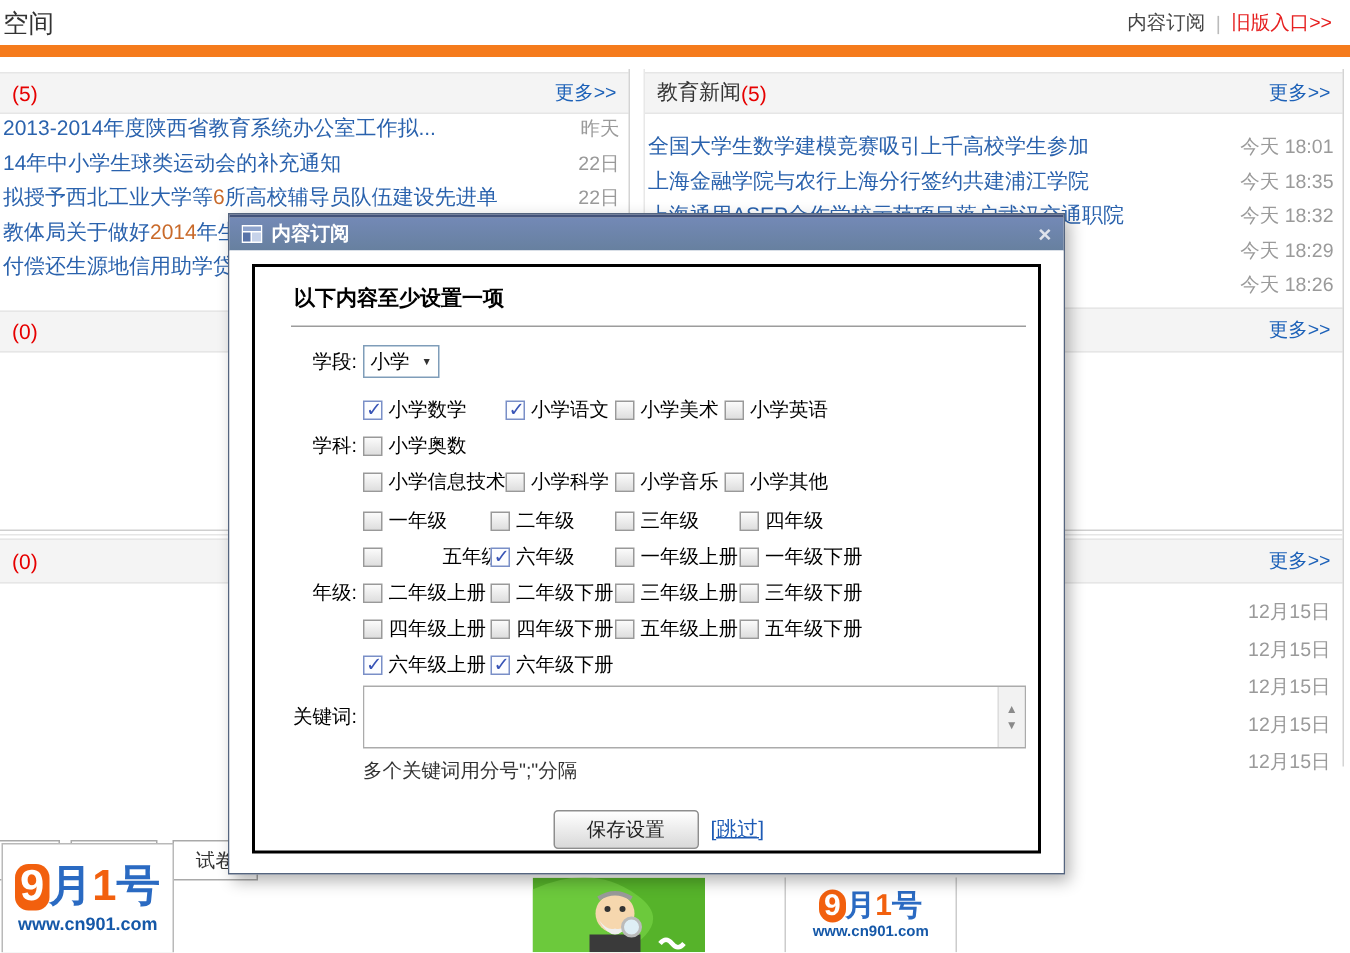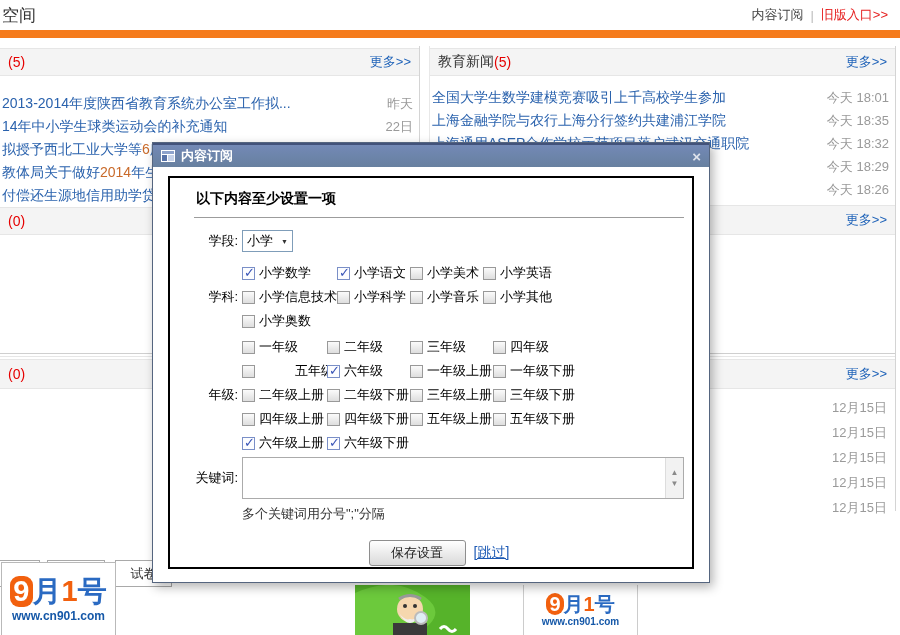--- a/index.html
+++ b/index.html
@@ -97,21 +97,21 @@
       <span class="old-link">旧版入口&gt;&gt;</span>
     </span>
   </div>
   <div class="orange-bar"></div>
 
   <div id="leftcol" class="col">
     <div class="sec-head" style="top:2px;">
       <span class="count">(5)</span>
       <span class="more">更多&gt;&gt;</span>
     </div>
-    <div id="left-list" class="list" style="top:46px;">
+    <div id="left-list" class="list" style="top:28px;">
         <div class="news-row">
           <span class="nlink">2013-2014年度陕西省教育系统办公室工作拟...</span>
           <span class="ndate">昨天</span>
         </div>
         <div class="news-row">
           <span class="nlink">14年中小学生球类运动会的补充通知</span>
           <span class="ndate">22日</span>
         </div>
         <div class="news-row">
           <span class="nlink">拟授予西北工业大学等<span class="hl">6</span>所高校辅导员队伍建设先进单</span>
@@ -274,39 +274,39 @@
                   <span class="cklabel">小学美术</span>
                 </span>
                 <span class="ck">
                   <span class="ckbox"></span>
                   <span class="cklabel">小学英语</span>
                 </span>
               </div>
               <div class="ckrow">
                 <span class="ck" style="width: 95px;">
                   <span class="ckbox"></span>
+                  <span class="cklabel">小学奥数</span>
+                </span>
+              </div>
+              <div class="ckrow">
+                <span class="ck" style="width: 95px;">
+                  <span class="ckbox"></span>
                   <span class="cklabel">小学信息技术</span>
                 </span>
                 <span class="ck" style="width: 73px;">
                   <span class="ckbox"></span>
                   <span class="cklabel">小学科学</span>
                 </span>
                 <span class="ck" style="width: 73px;">
                   <span class="ckbox"></span>
                   <span class="cklabel">小学音乐</span>
                 </span>
                 <span class="ck">
                   <span class="ckbox"></span>
                   <span class="cklabel">小学其他</span>
-                </span>
-              </div>
-              <div class="ckrow">
-                <span class="ck" style="width: 95px;">
-                  <span class="ckbox"></span>
-                  <span class="cklabel">小学奥数</span>
                 </span>
               </div>
             </div>
         </div>
 
         <div class="frow" style="align-items:center;margin-bottom:2px;">
           <span class="flabel">年级:</span>
           <div id="grade-grid" class="ckrows">
               <div class="ckrow">
                 <span class="ck" style="width: 85px;">

